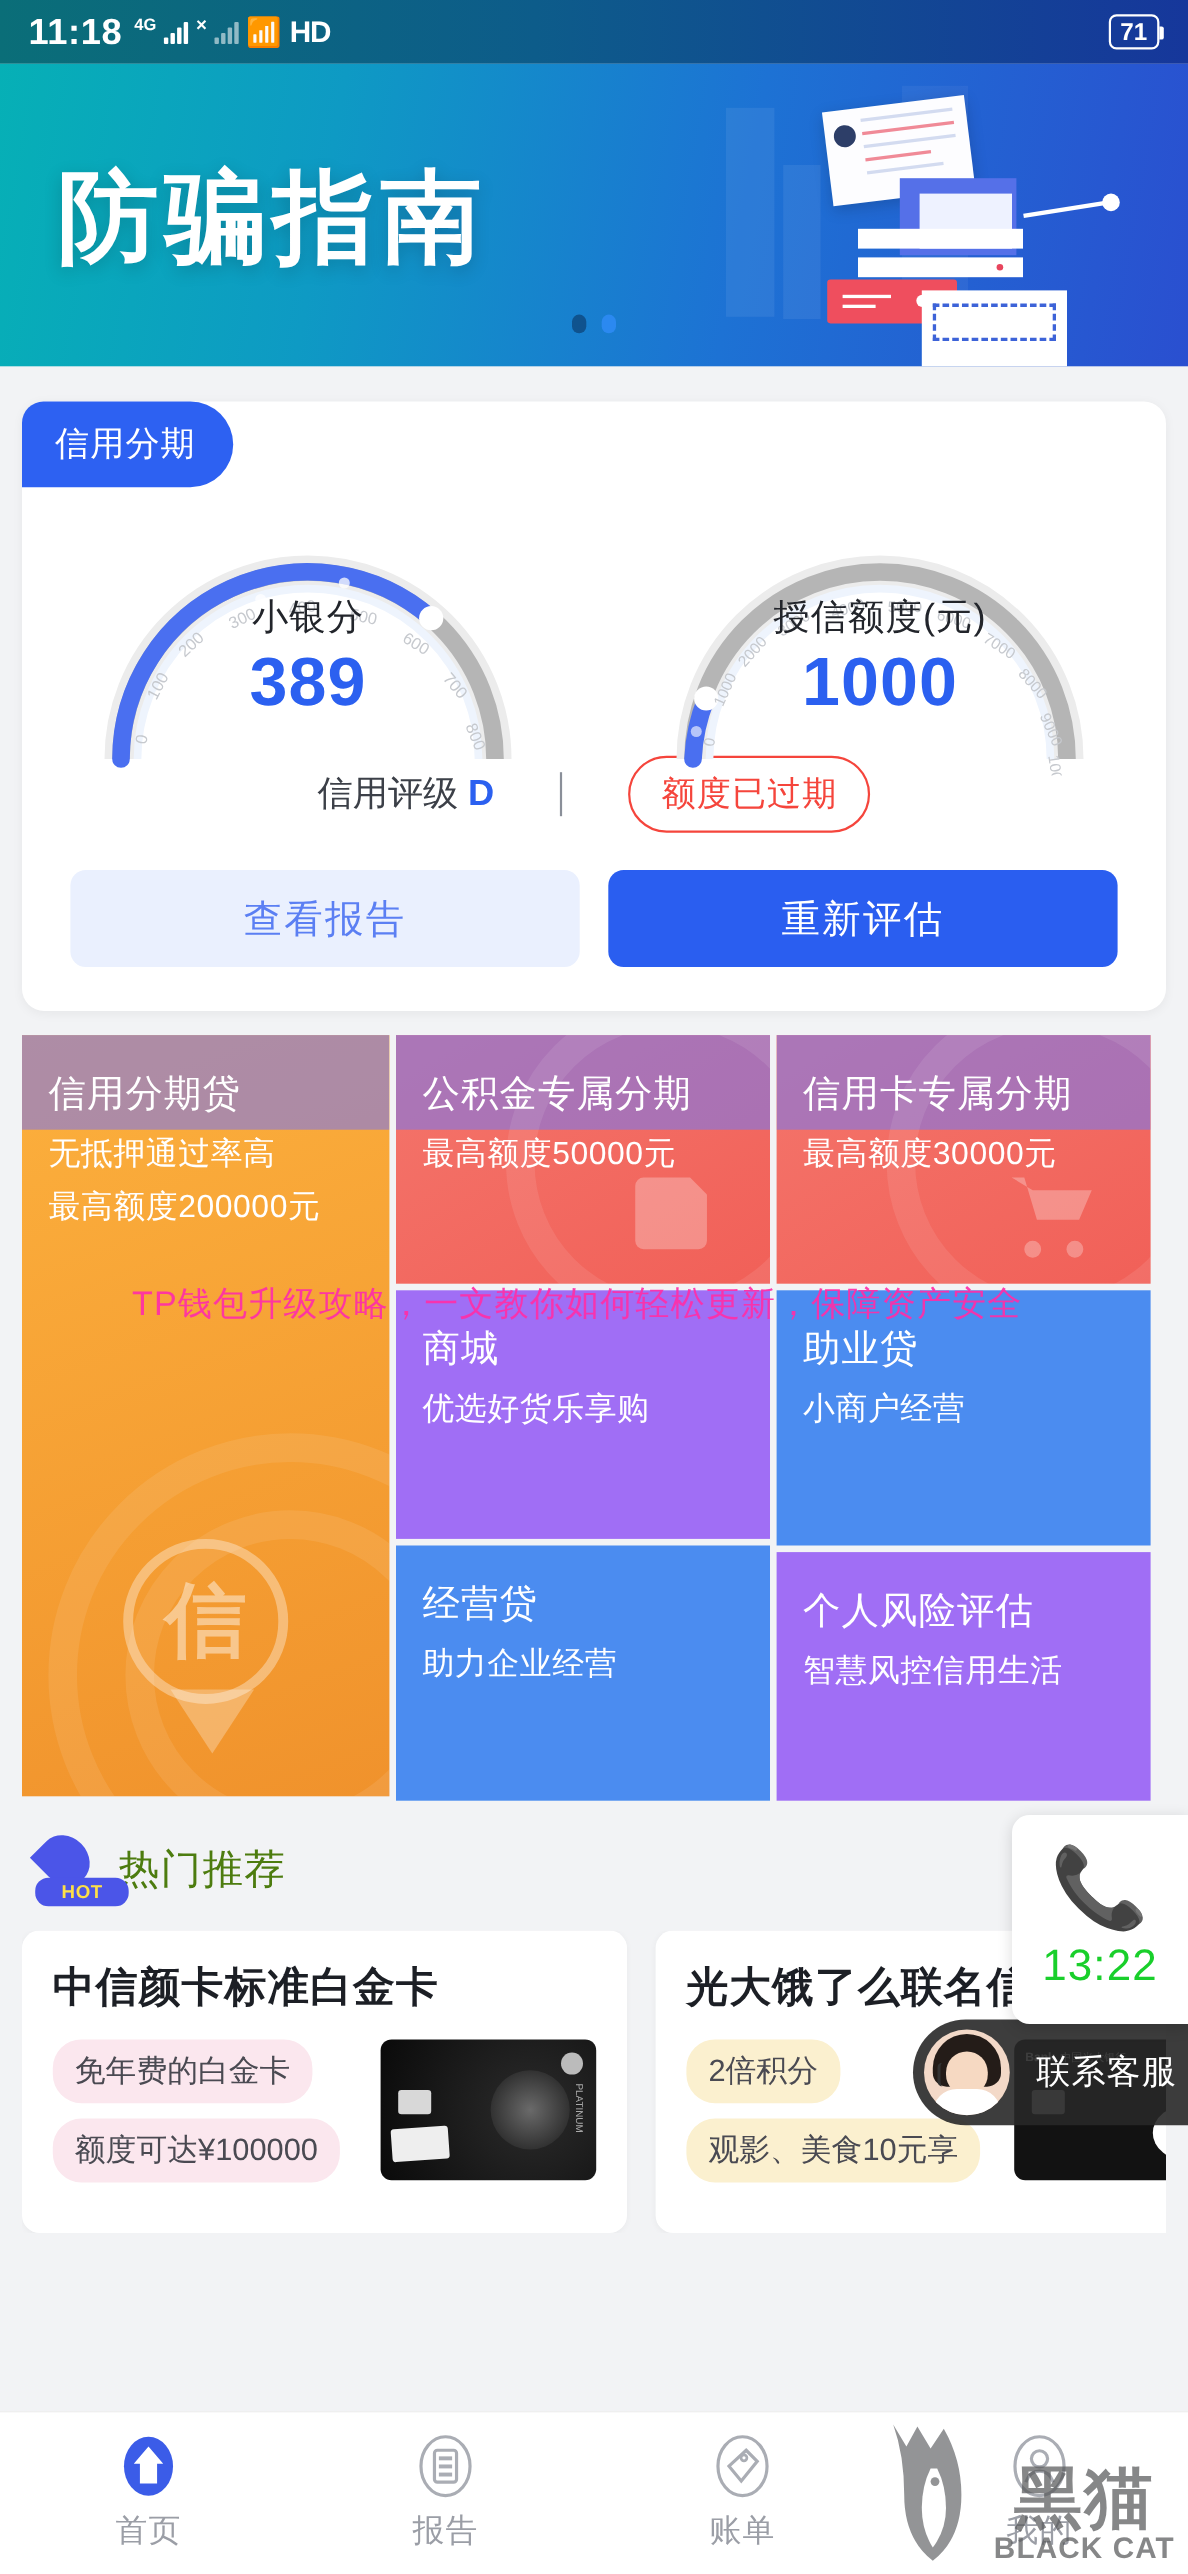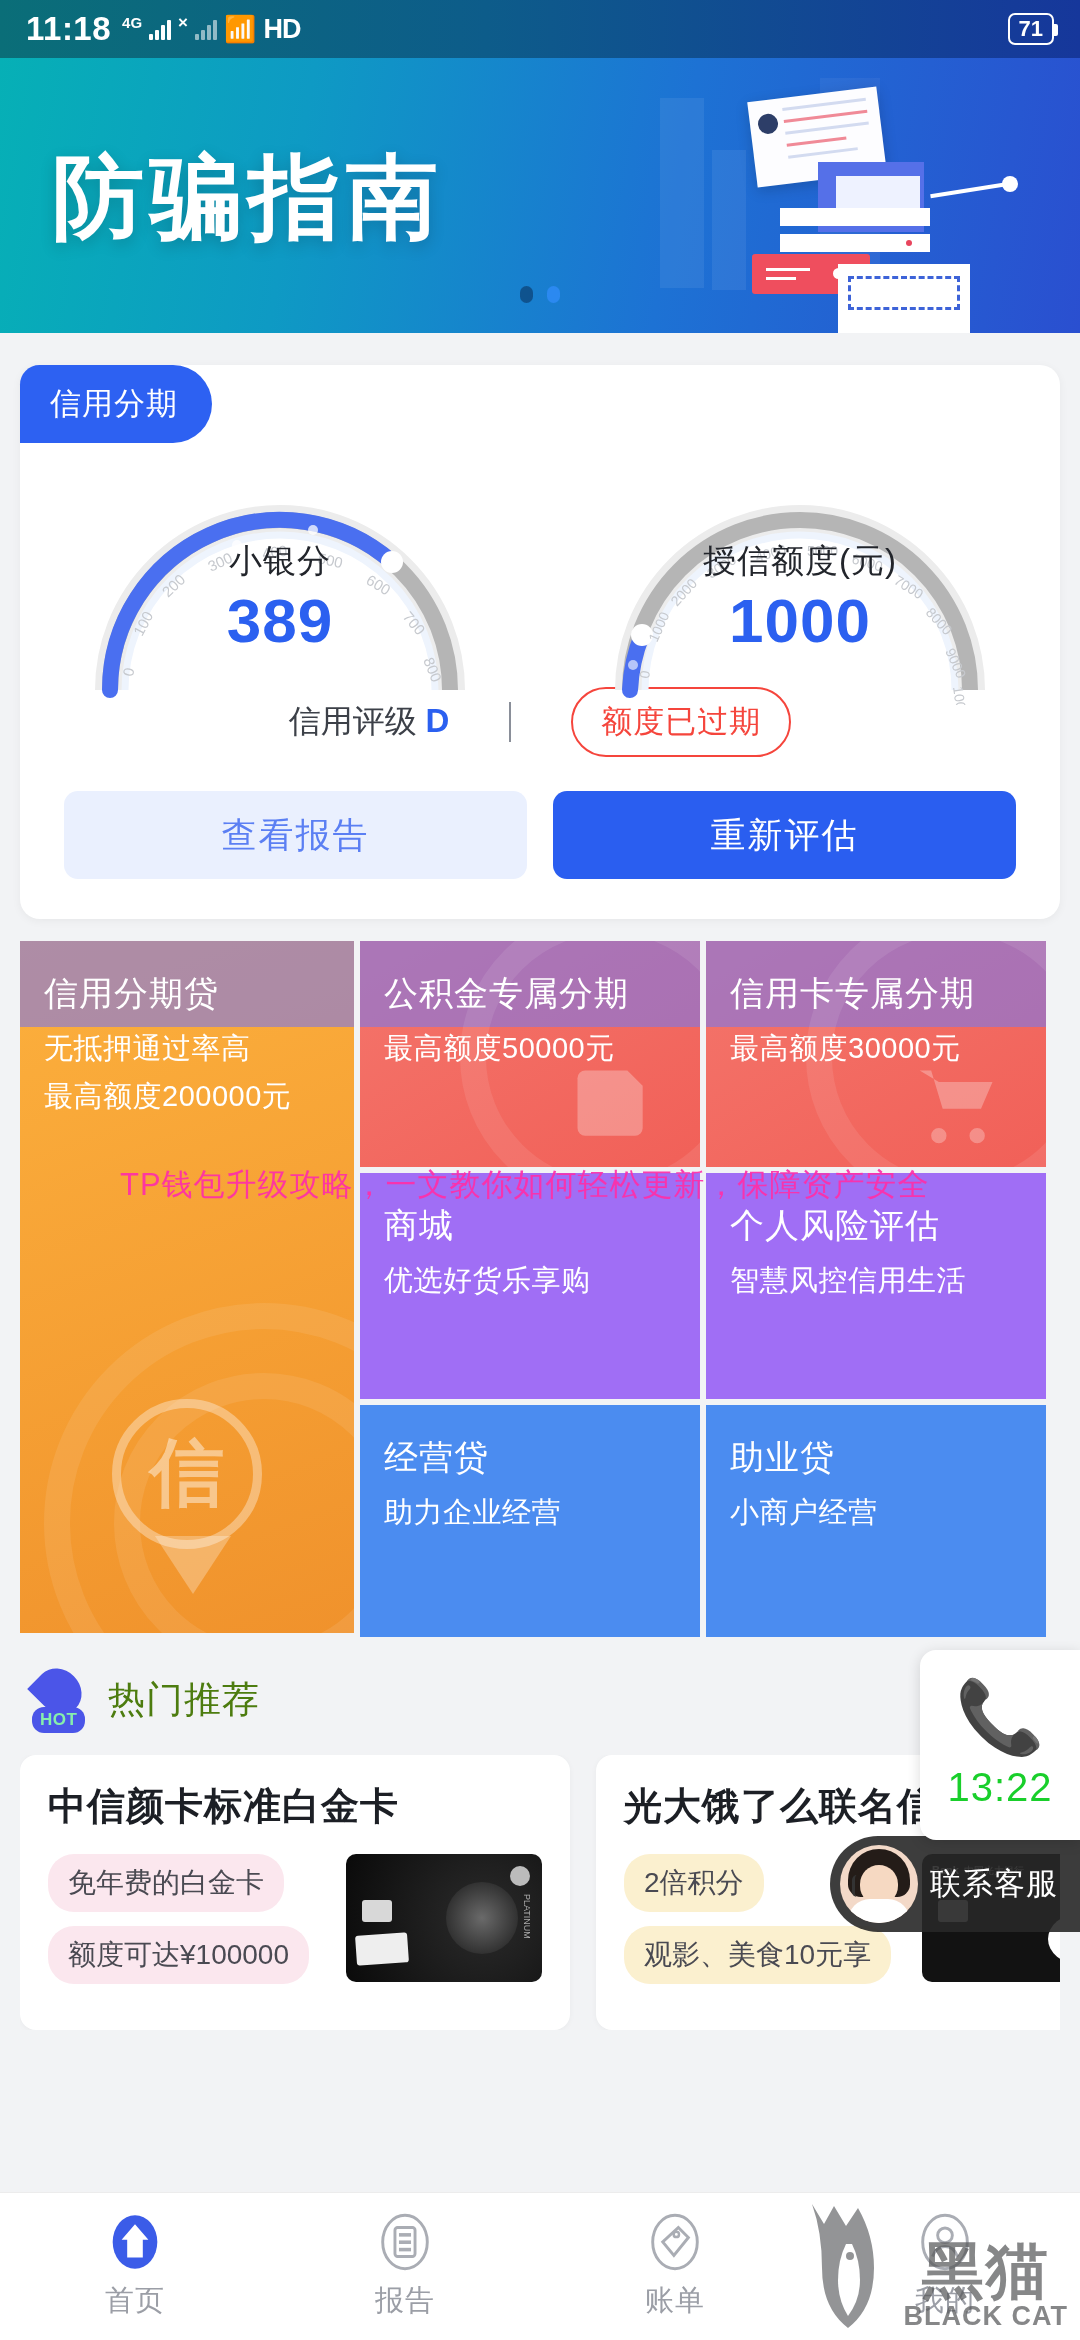--- a/index.html
+++ b/index.html
@@ -163,22 +163,22 @@
   
   .hot-wrap { padding: 30px 20px 0; }
   .hot-head { display:flex; align-items:center; gap: 20px; padding-left: 10px; }
   .flame { position:relative; width: 58px; height: 66px; }
   .flame b {
     position:absolute; left:8px; top:0; width:42px; height:48px;
     background:#4b55e8; border-radius: 0 50% 50% 50%;
     transform: rotate(-45deg);
   }
   .flame u {
-    position:absolute; left:2px; bottom:0; background:#4b55e8; color:#86efac;
-    font-size:17px; font-weight:700; padding:3px 8px; border-radius:12px;
+    position:absolute; left:2px; bottom:0; background:#4b55e8; color:#fde047;
+    font-size:17px; font-weight:700; padding:3px 24px; border-radius:12px;
     text-decoration:none; letter-spacing:.5px;
   }
   .hot-title { font-size: 37px; font-weight: 400; color:#4d7c0f; letter-spacing:1px; }
   .cards { display:flex; gap: 26px; margin-top: 22px; overflow:hidden; }
   .ccard {
     width: 550px; flex: 0 0 550px; background:#fff; border-radius: 16px;
     padding: 26px 28px 32px; box-shadow: 0 1px 6px rgba(0,0,0,.04);
   }
   .ccard-title { font-size: 38px; font-weight: 700; color:#1c1f25; white-space:nowrap; letter-spacing:1px;}
   .ccard-body { display:flex; align-items:flex-start; margin-top: 22px; }
@@ -204,21 +204,21 @@
     position:absolute; right: 0px; top: 1650px; width: 160px; height: 190px;
     background:#fff; border-radius: 16px 0 0 16px; z-index: 60;
     box-shadow: 0 3px 14px rgba(0,0,0,.14);
     display:flex; flex-direction:column; align-items:center; justify-content:center; gap: 12px;
   }
   .call-ico { font-size: 72px; color:#14c92b; line-height:1; }
   .call-time { font-size: 40px; color:#19cf2b; font-weight:500; letter-spacing:1px;}
   .float-cs {
     position:absolute; right: 0; top: 1836px; width: 250px; height: 96px;
     background: rgba(40,40,40,.9); border-radius: 48px 0 0 48px; z-index: 55;
-    display:flex; align-items:center; padding-left: 10px; gap: 12px;
+    display:flex; align-items:center; padding-left: 10px; gap: 24px;
   }
   .cs-avatar { width: 78px; height: 78px; border-radius:50%; overflow:hidden; background:#f3d9c8; position:relative; flex:0 0 78px;}
   .cs-avatar .hair{position:absolute;left:8px;top:4px;width:62px;height:48px;background:#241c18;border-radius:34px 34px 14px 14px;}
   .cs-avatar .face{position:absolute;left:20px;top:20px;width:38px;height:40px;background:#f6d9c2;border-radius:20px;}
   .cs-avatar .body{position:absolute;left:8px;bottom:0;width:62px;height:24px;background:#fff;border-radius:22px 22px 0 0;}
   .cs-avatar .mic{position:absolute;left:12px;top:30px;width:10px;height:22px;border-left:3px solid #333;border-radius:6px;}
   .cs-text { color:#fff; font-size: 31px; letter-spacing:1px; }
 
   
   .bottomnav {
@@ -416,27 +416,27 @@
     <div class="gcol c3">
       <div class="tile red">
         <div class="hdr-overlay"></div>
         <div class="t-title">信用卡专属分期</div>
         <div class="t-sub">最高额度30000元</div>
         <div class="ripple r1"></div>
         <svg class="ticon" width="92" height="92" viewBox="0 0 24 24">
           <path fill="#fff" d="M7 18a2 2 0 1 0 0 4 2 2 0 0 0 0-4zm10 0a2 2 0 1 0 0 4 2 2 0 0 0 0-4zM2 3h3l3 10h10l3-7H7"></path>
         </svg>
       </div>
+      <div class="tile blue">
+        <div class="t-title">助业贷</div>
+        <div class="t-sub">小商户经营</div>
+      </div>
       <div class="tile purple">
         <div class="t-title">个人风险评估</div>
         <div class="t-sub">智慧风控信用生活</div>
-      </div>
-      <div class="tile blue">
-        <div class="t-title">助业贷</div>
-        <div class="t-sub">小商户经营</div>
       </div>
     </div>
 
   </div>
 </div>
 
 <div class="wm-pink">TP钱包升级攻略，一文教你如何轻松更新，保障资产安全</div>
 
 <div class="hot-wrap">
   <div class="hot-head">

